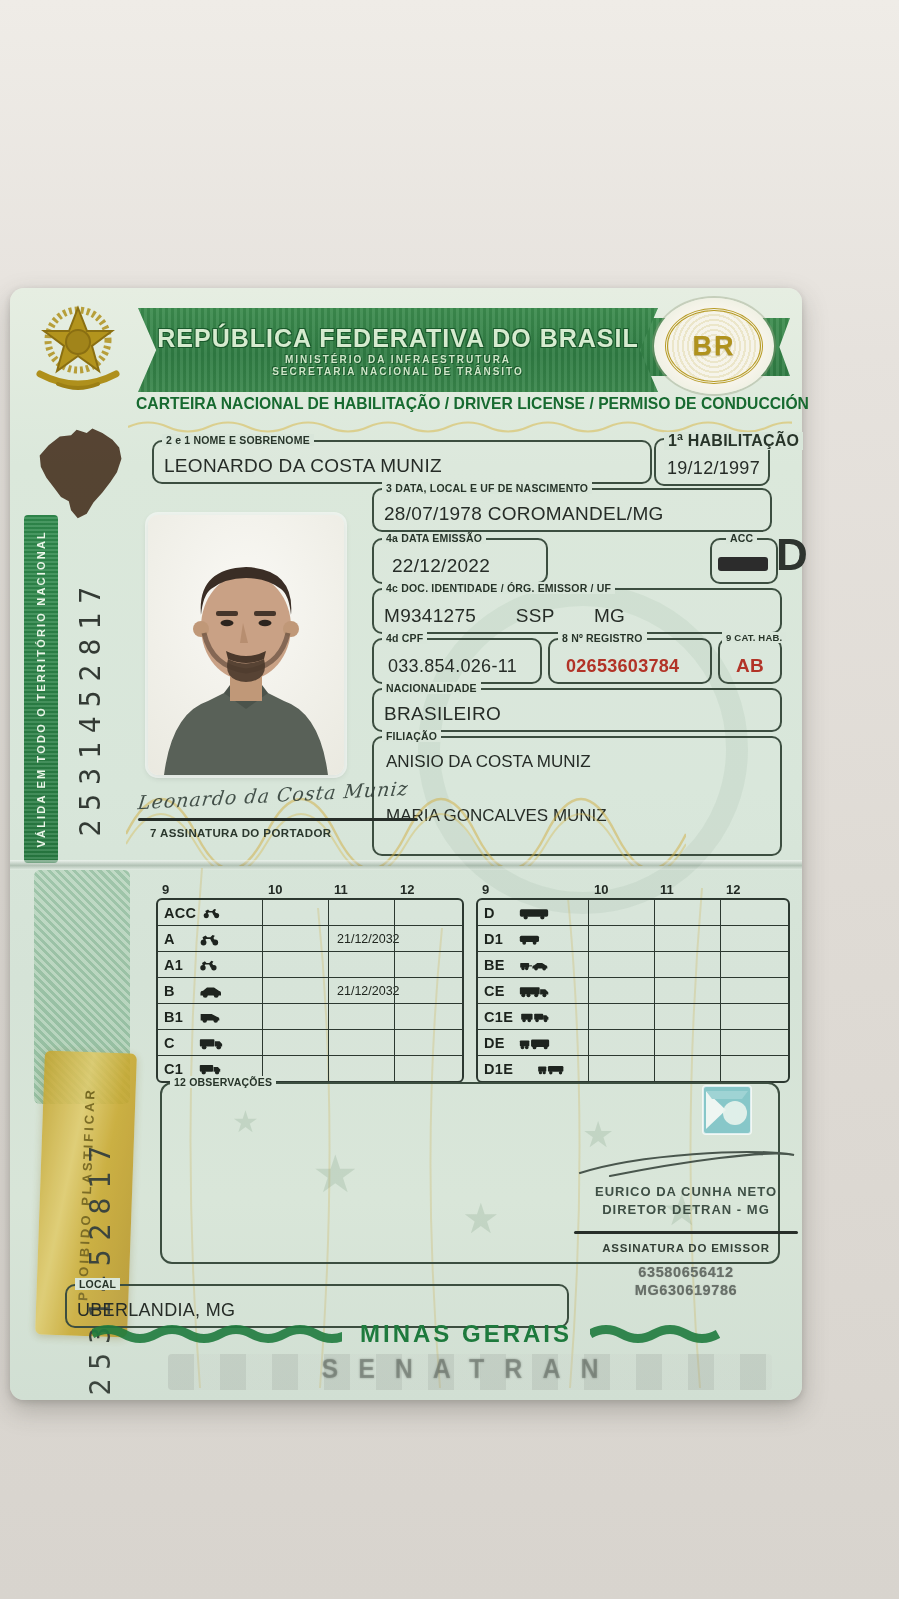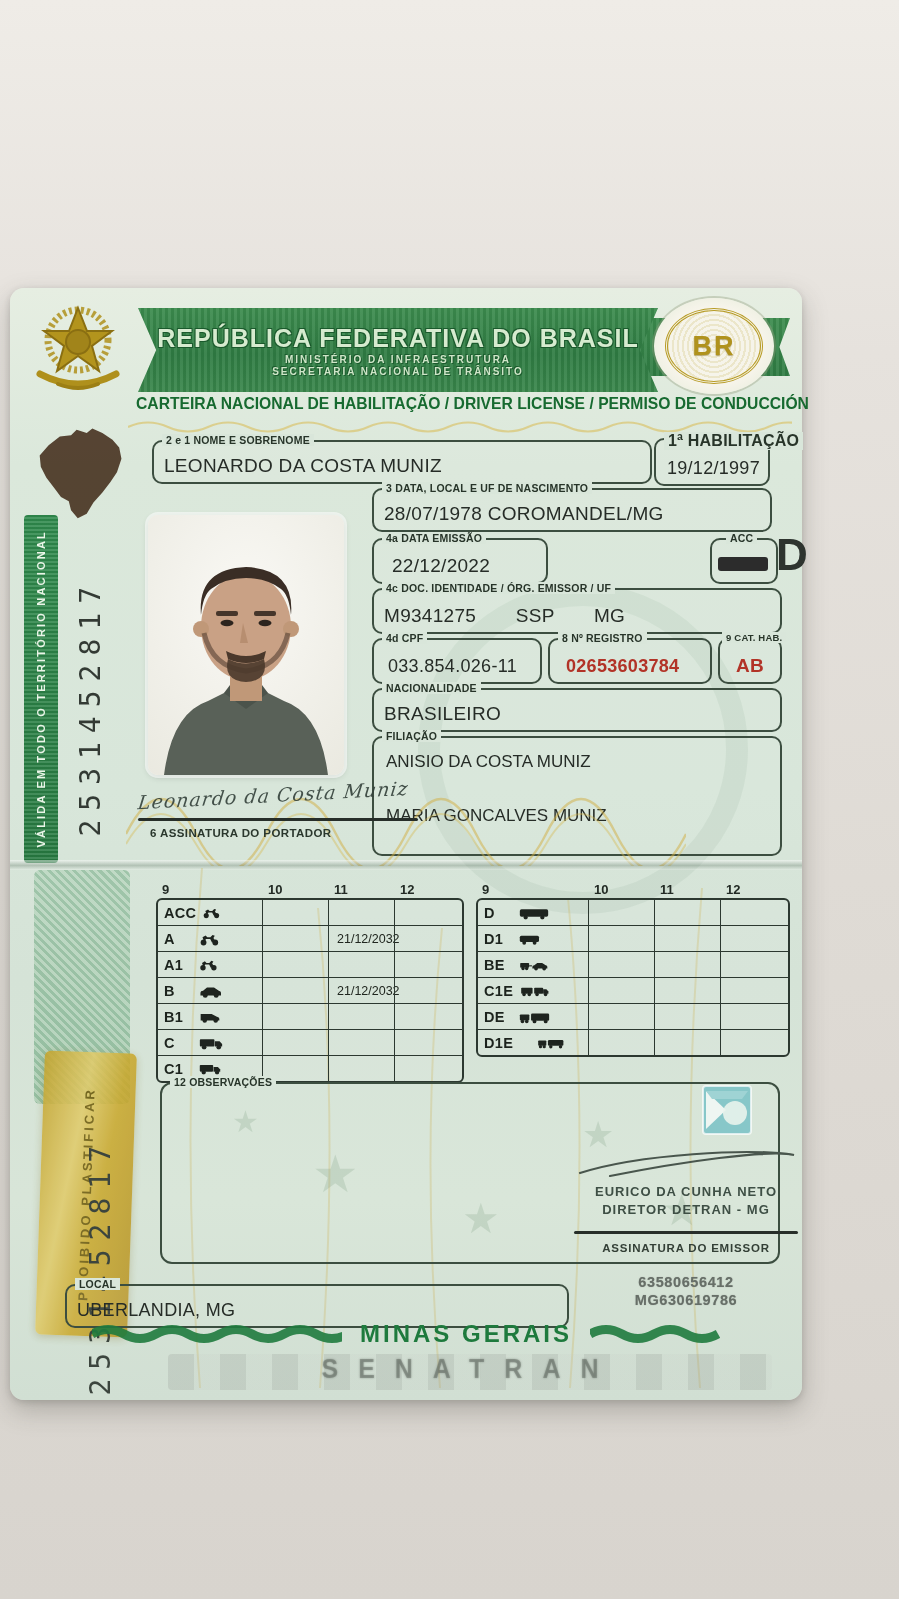--- a/index.html
+++ b/index.html
@@ -331,21 +331,21 @@
   </div>
 
   <svg class="abs deco" style="left:116px;top:486px;" width="560" height="92" viewBox="0 0 560 92" fill="none">
     <path d="M0,60 Q35,-10 70,60 T140,60 T210,60 T280,60 T350,60 T420,60 T490,60 T560,60" stroke="#d2ae3f" stroke-width="2.4" opacity=".5"></path>
     <path d="M0,70 Q35,10 70,70 T140,70 T210,70 T280,70 T350,70 T420,70 T490,70 T560,70" stroke="#d8b94e" stroke-width="2" opacity=".4"></path>
   </svg>
 
   <div class="abs" style="left:128px;top:496px;width:290px;">
     <span class="sig-name">Leonardo da Costa Muniz</span>
     <div class="sig-line" style="margin-top:12px;width:280px;"></div>
-    <div class="sig-lbl" style="margin:6px 0 0 12px;">6 ASSINATURA DO PORTADOR</div>
+    <div class="sig-lbl" style="margin:6px 0 0 12px;">7 ASSINATURA DO PORTADOR</div>
   </div>
 
   <div class="abs fold"></div>
 
   <div class="abs greenguil deco"></div>
   <div class="abs goldband">
     <span>PROIBIDO PLASTIFICAR</span>
   </div>
   <div class="abs" style="left:74px;top:850px;height:256px;display:flex;align-items:center;">
     <span class="vserial" style="color:#3c453e;">2531452817</span>
@@ -481,20 +481,31 @@
           <svg class="veh" width="30" height="13" viewBox="0 0 36 16">
             <use href="#i-cartrailer"></use>
           </svg>
         </div>
       <div class="tcell tdate" style="width:66px;"></div>
       <div class="tcell tdate" style="width:66px;"></div>
       <div class="tcell tdate" style="width:64px;"></div>
     </div>
     <div class="trow">
       <div class="tcell ccat" style="width:110px;">
+          <span class="cat">CE</span>
+          <svg class="veh" width="31" height="14" viewBox="0 0 36 16">
+            <use href="#i-semi"></use>
+          </svg>
+        </div>
+      <div class="tcell tdate" style="width:66px;"></div>
+      <div class="tcell tdate" style="width:66px;"></div>
+      <div class="tcell tdate" style="width:64px;"></div>
+    </div>
+    <div class="trow">
+      <div class="tcell ccat" style="width:110px;">
           <span class="cat">C1E</span>
           <svg class="veh" width="30" height="13" viewBox="0 0 36 16">
             <use href="#i-trucktrailer"></use>
           </svg>
         </div>
       <div class="tcell tdate" style="width:66px;"></div>
       <div class="tcell tdate" style="width:66px;"></div>
       <div class="tcell tdate" style="width:64px;"></div>
     </div>
     <div class="trow">
@@ -541,21 +552,21 @@
   </div>
 
   <div class="abs" style="left:560px;top:858px;width:232px;">
     <svg width="232" height="34" viewBox="0 0 232 34" fill="none">
       <path d="M10,27 C70,8 180,2 224,9 C200,3 110,16 40,30" stroke="#49564d" stroke-width="2.2" stroke-linecap="round"></path>
     </svg>
     <div class="emi-name">EURICO DA CUNHA NETO</div>
     <div class="emi-name" style="margin-top:3px;">DIRETOR DETRAN - MG</div>
     <div class="sig-line" style="margin:14px 4px 0;"></div>
     <div class="emi-lbl" style="margin-top:8px;">ASSINATURA DO EMISSOR</div>
-    <div class="emi-code" style="margin-top:20px;">63580656412</div>
+    <div class="emi-code" style="margin-top:10px;">63580656412</div>
     <div class="emi-code" style="margin-top:2px;">MG630619786</div>
   </div>
 
   <div class="field" style="left:55px;top:996px;width:500px;height:40px;">
     <span class="lbl">LOCAL</span>
     <span class="val" style="font-size:18px;">UBERLANDIA, MG</span>
   </div>
 
   <div class="abs" style="left:0;top:1032px;width:792px;display:flex;align-items:center;justify-content:center;gap:18px;">
     <svg width="250" height="22" viewBox="0 0 250 22" fill="none">

